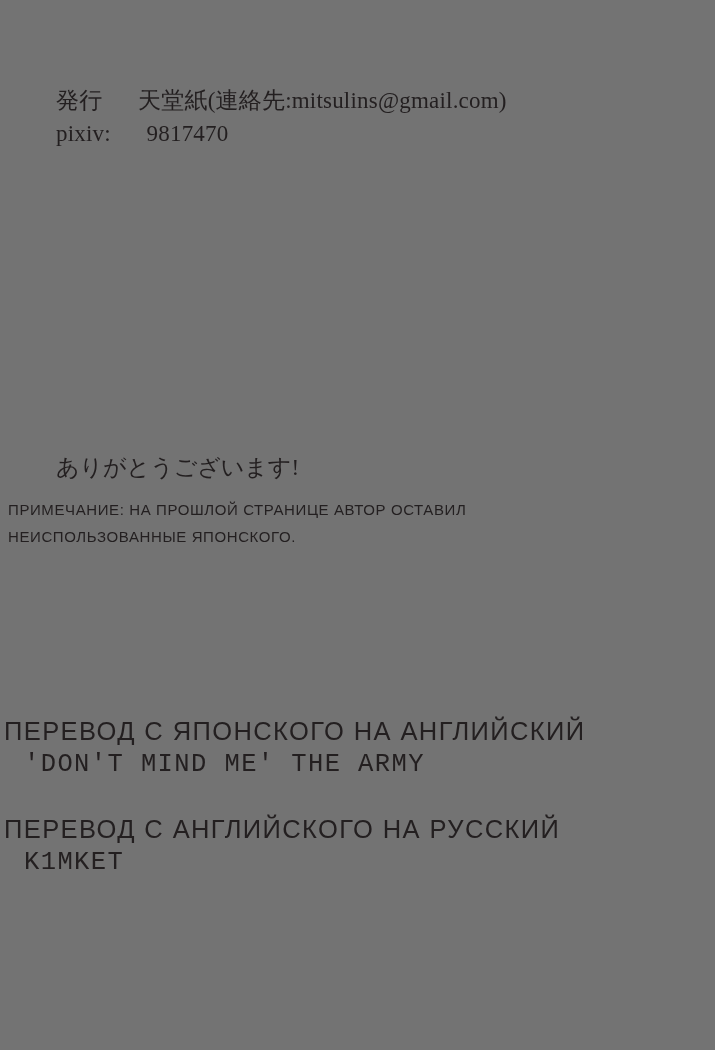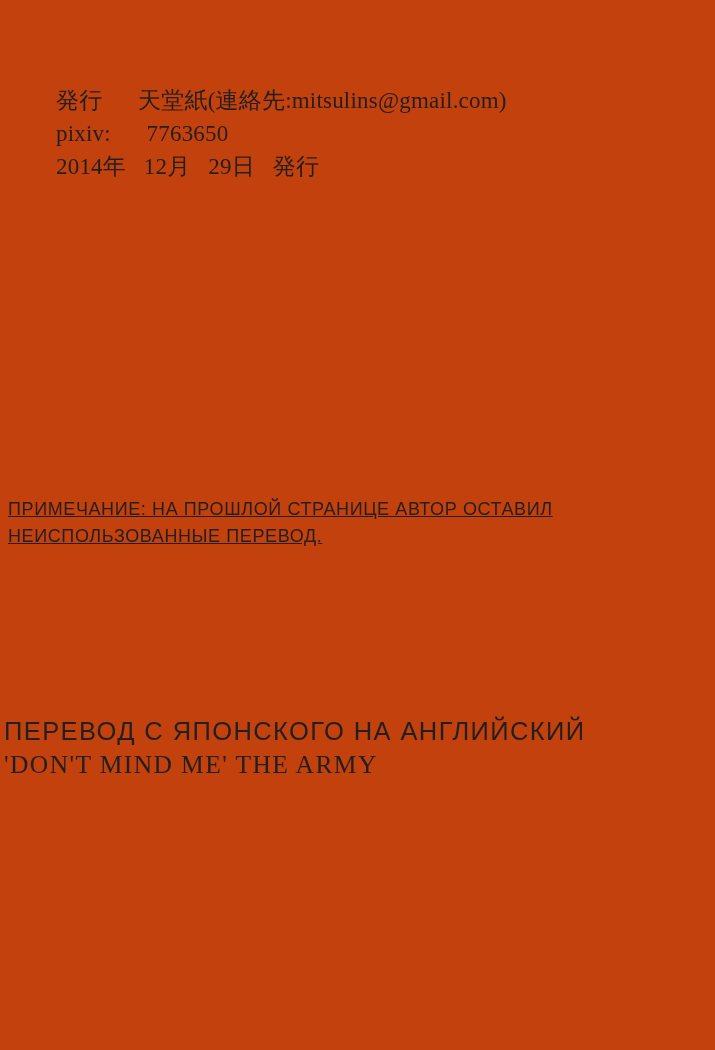--- a/index.html
+++ b/index.html
@@ -11,21 +11,21 @@
     width: 715px;
     height: 1050px;
     position: relative;
     overflow: hidden;
     font-family: "Liberation Serif", serif;
     color: #231f20;
   }
   .page {
     position: absolute;
     inset: 0;
-    background: #c2410c;
+    background: #737373;
   }
 
   
   .colophon {
     position: absolute;
     left: 56px;
     top: 84px;
     width: 620px;
   }
   .colophon-line {
@@ -52,26 +52,25 @@
     white-space: pre;
   }
   .note-block {
     position: absolute;
     left: 8px;
     top: 496px;
     width: 700px;
   }
   .note-line {
     font-family: "Liberation Sans", sans-serif;
-    font-size: 18px;
+    font-size: 15px;
     line-height: 27px;
     letter-spacing: 0.6px;
     color: #231f20;
     white-space: pre;
-    text-decoration: underline;
   }
 
   
   .credits {
     position: absolute;
     left: 4px;
     top: 714px;
     width: 700px;
   }
   .credit-group {
@@ -79,45 +78,52 @@
   }
   .credit-head {
     font-family: "Liberation Sans", sans-serif;
     font-size: 25.5px;
     line-height: 34px;
     letter-spacing: 1.4px;
     color: #231f20;
     white-space: pre;
   }
   .credit-sub {
-    font-family: Liberation Serif, serif;
+    font-family: Liberation Mono, monospace;
     font-size: 25.5px;
     line-height: 34px;
     letter-spacing: 1.4px;
     color: #231f20;
     white-space: pre;
+    margin-left: 20px;
   }
 </style>
 </head>
 <body>
 
 <div class="page">
 
   <div class="colophon">
     <div class="colophon-line">発行      天堂紙(連絡先:mitsulins@gmail.com)</div>
-    <div class="colophon-line">pixiv:      7763650</div>
-    <div class="colophon-line">2014年   12月   29日   発行</div>
+    <div class="colophon-line">pixiv:      9817470</div>
   </div>
 
+  <div class="thanks-block">
+    <div class="thanks-line">ありがとうございます!</div>
+  </div>
 
   <div class="note-block">
     <div class="note-line">ПРИМЕЧАНИЕ: НА ПРОШЛОЙ СТРАНИЦЕ АВТОР ОСТАВИЛ</div>
-    <div class="note-line">НЕИСПОЛЬЗОВАННЫЕ ПЕРЕВОД.</div>
+    <div class="note-line">НЕИСПОЛЬЗОВАННЫЕ ЯПОНСКОГО.</div>
   </div>
 
   <div class="credits">
     <div class="credit-group">
       <div class="credit-head">ПЕРЕВОД С ЯПОНСКОГО НА АНГЛИЙСКИЙ</div>
       <div class="credit-sub">'DON'T MIND ME' THE ARMY</div>
     </div>
+    <div class="credit-group">
+      <div class="credit-head">ПЕРЕВОД С АНГЛИЙСКОГО НА РУССКИЙ</div>
+      <div class="credit-sub">K1MKET</div>
+    </div>
   </div>
 
 </div>
 
 </body></html>

